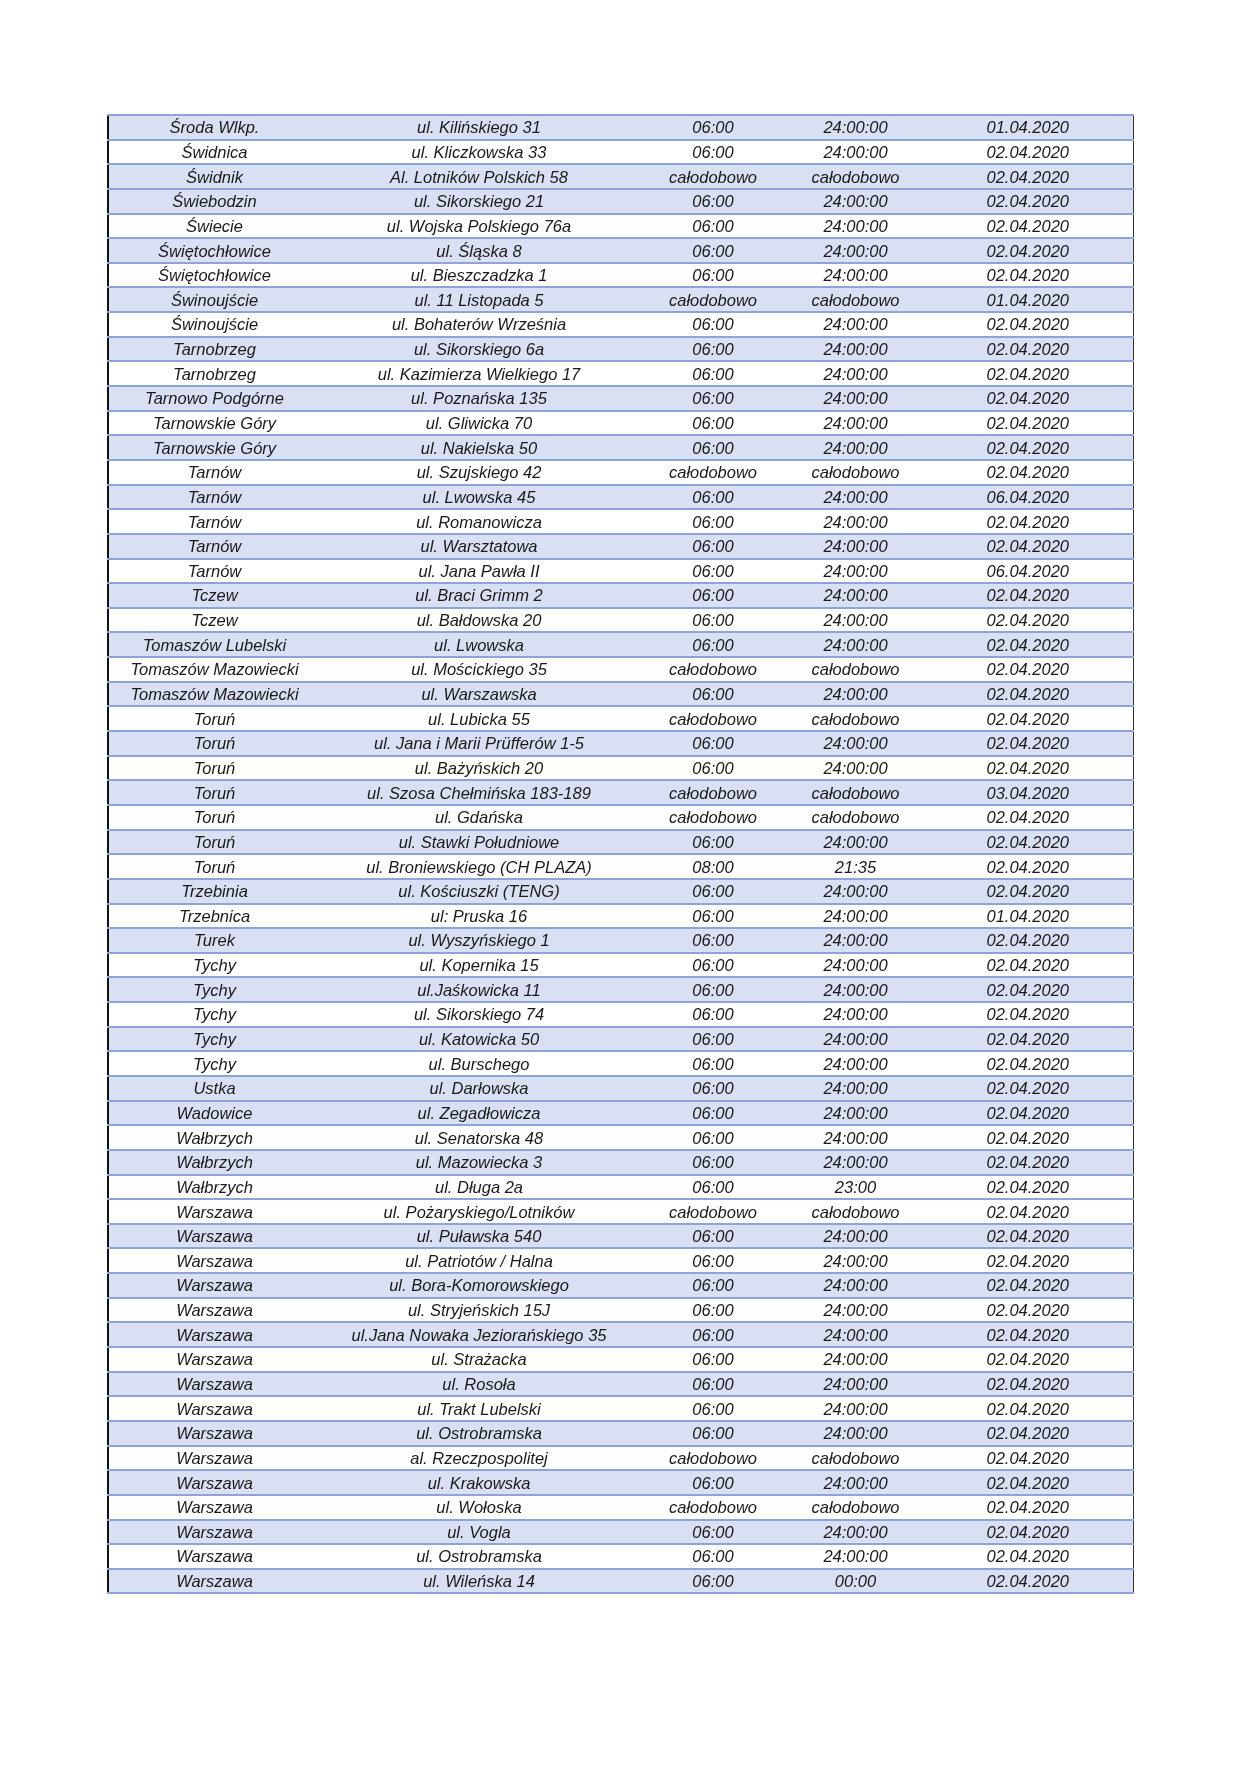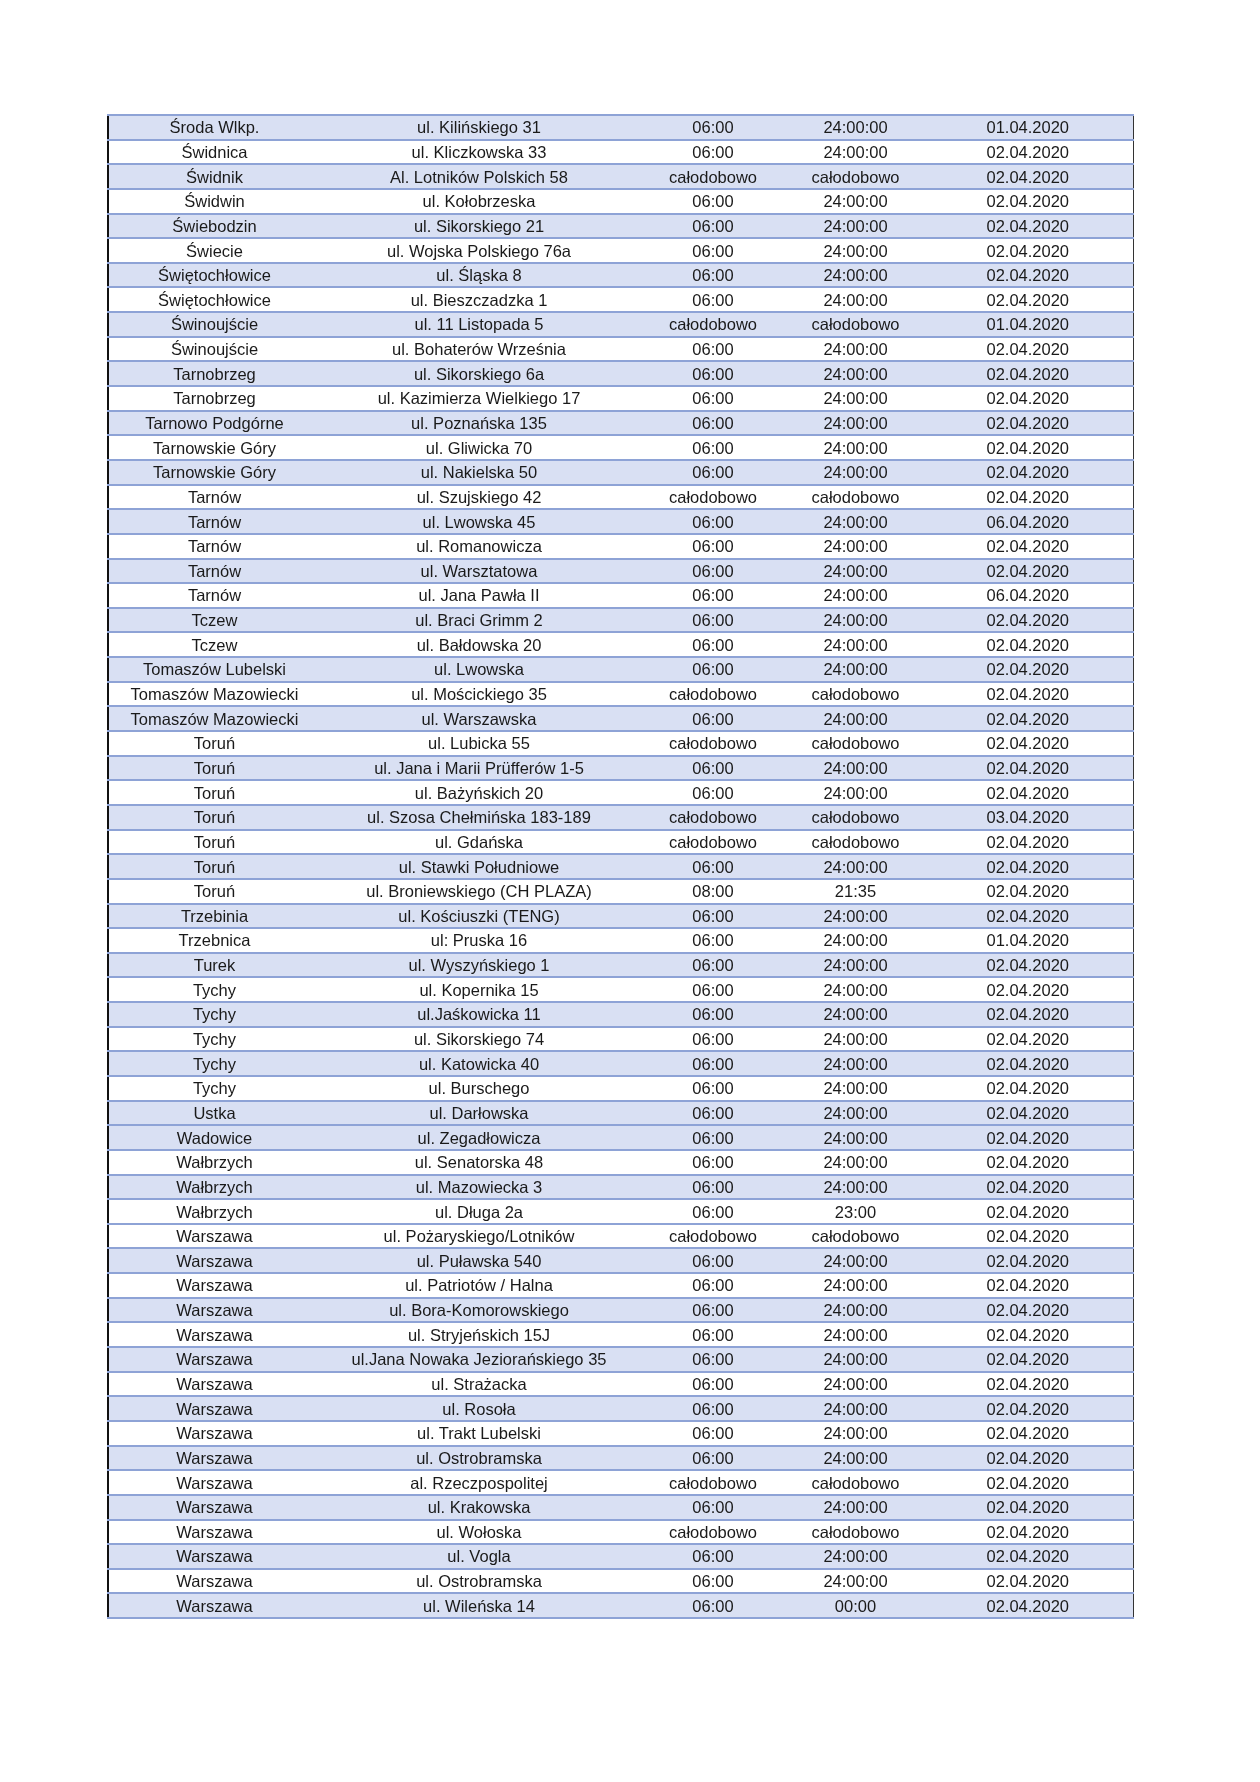--- a/index.html
+++ b/index.html
@@ -1,18 +1,18 @@
 <!DOCTYPE html>
 <html><head>
   <meta charset="utf-8">
   <style>
     html, body { margin: 0; padding: 0; background: #ffffff; }
     body { width: 1260px; height: 1782px; position: relative; overflow: hidden;
            font-family: "Liberation Sans", "DejaVu Sans", sans-serif; }
-    .table-wrap { position: absolute; left: 107px; top: 114px; width: 1025px; }
+    .table-wrap { position: absolute; left: 107px; top: 114px; width: 1025px; font-style: italic; }
     table { border-collapse: collapse; width: 1025px; table-layout: fixed;
             border-left: 2px solid #111; border-right: 1px solid #333; }
     td { height: 22.65px; padding: 0; text-align: center; font-size: 16.5px; color: #1a1a1a;
          border-top: 2px solid #8ea3d6; white-space: nowrap; overflow: hidden; line-height: 22px; }
     tr:last-child td { border-bottom: 2px solid #8ea3d6; }
     tr.shaded td { background: #d9e0f3; }
     tr.plain td { background: #ffffff; }
     col.c-city { width: 212px; }
     col.c-addr { width: 318px; }
     col.c-open { width: 150px; }
@@ -46,27 +46,20 @@
           <td>24:00:00</td>
           <td>02.04.2020</td>
         </tr>
         <tr class="shaded">
           <td>Świdnik</td>
           <td>Al. Lotników Polskich 58</td>
           <td>całodobowo</td>
           <td>całodobowo</td>
           <td>02.04.2020</td>
         </tr>
-        <tr class="plain">
-          <td>Świdwin</td>
-          <td>ul. Kołobrzeska</td>
-          <td>06:00</td>
-          <td>24:00:00</td>
-          <td>02.04.2020</td>
-        </tr>
         <tr class="shaded">
           <td>Świebodzin</td>
           <td>ul. Sikorskiego 21</td>
           <td>06:00</td>
           <td>24:00:00</td>
           <td>02.04.2020</td>
         </tr>
         <tr class="plain">
           <td>Świecie</td>
           <td>ul. Wojska Polskiego 76a</td>
@@ -293,21 +286,21 @@
         </tr>
         <tr class="plain">
           <td>Tychy</td>
           <td>ul. Sikorskiego 74</td>
           <td>06:00</td>
           <td>24:00:00</td>
           <td>02.04.2020</td>
         </tr>
         <tr class="shaded">
           <td>Tychy</td>
-          <td>ul. Katowicka 40</td>
+          <td>ul. Katowicka 50</td>
           <td>06:00</td>
           <td>24:00:00</td>
           <td>02.04.2020</td>
         </tr>
         <tr class="plain">
           <td>Tychy</td>
           <td>ul. Burschego</td>
           <td>06:00</td>
           <td>24:00:00</td>
           <td>02.04.2020</td>

